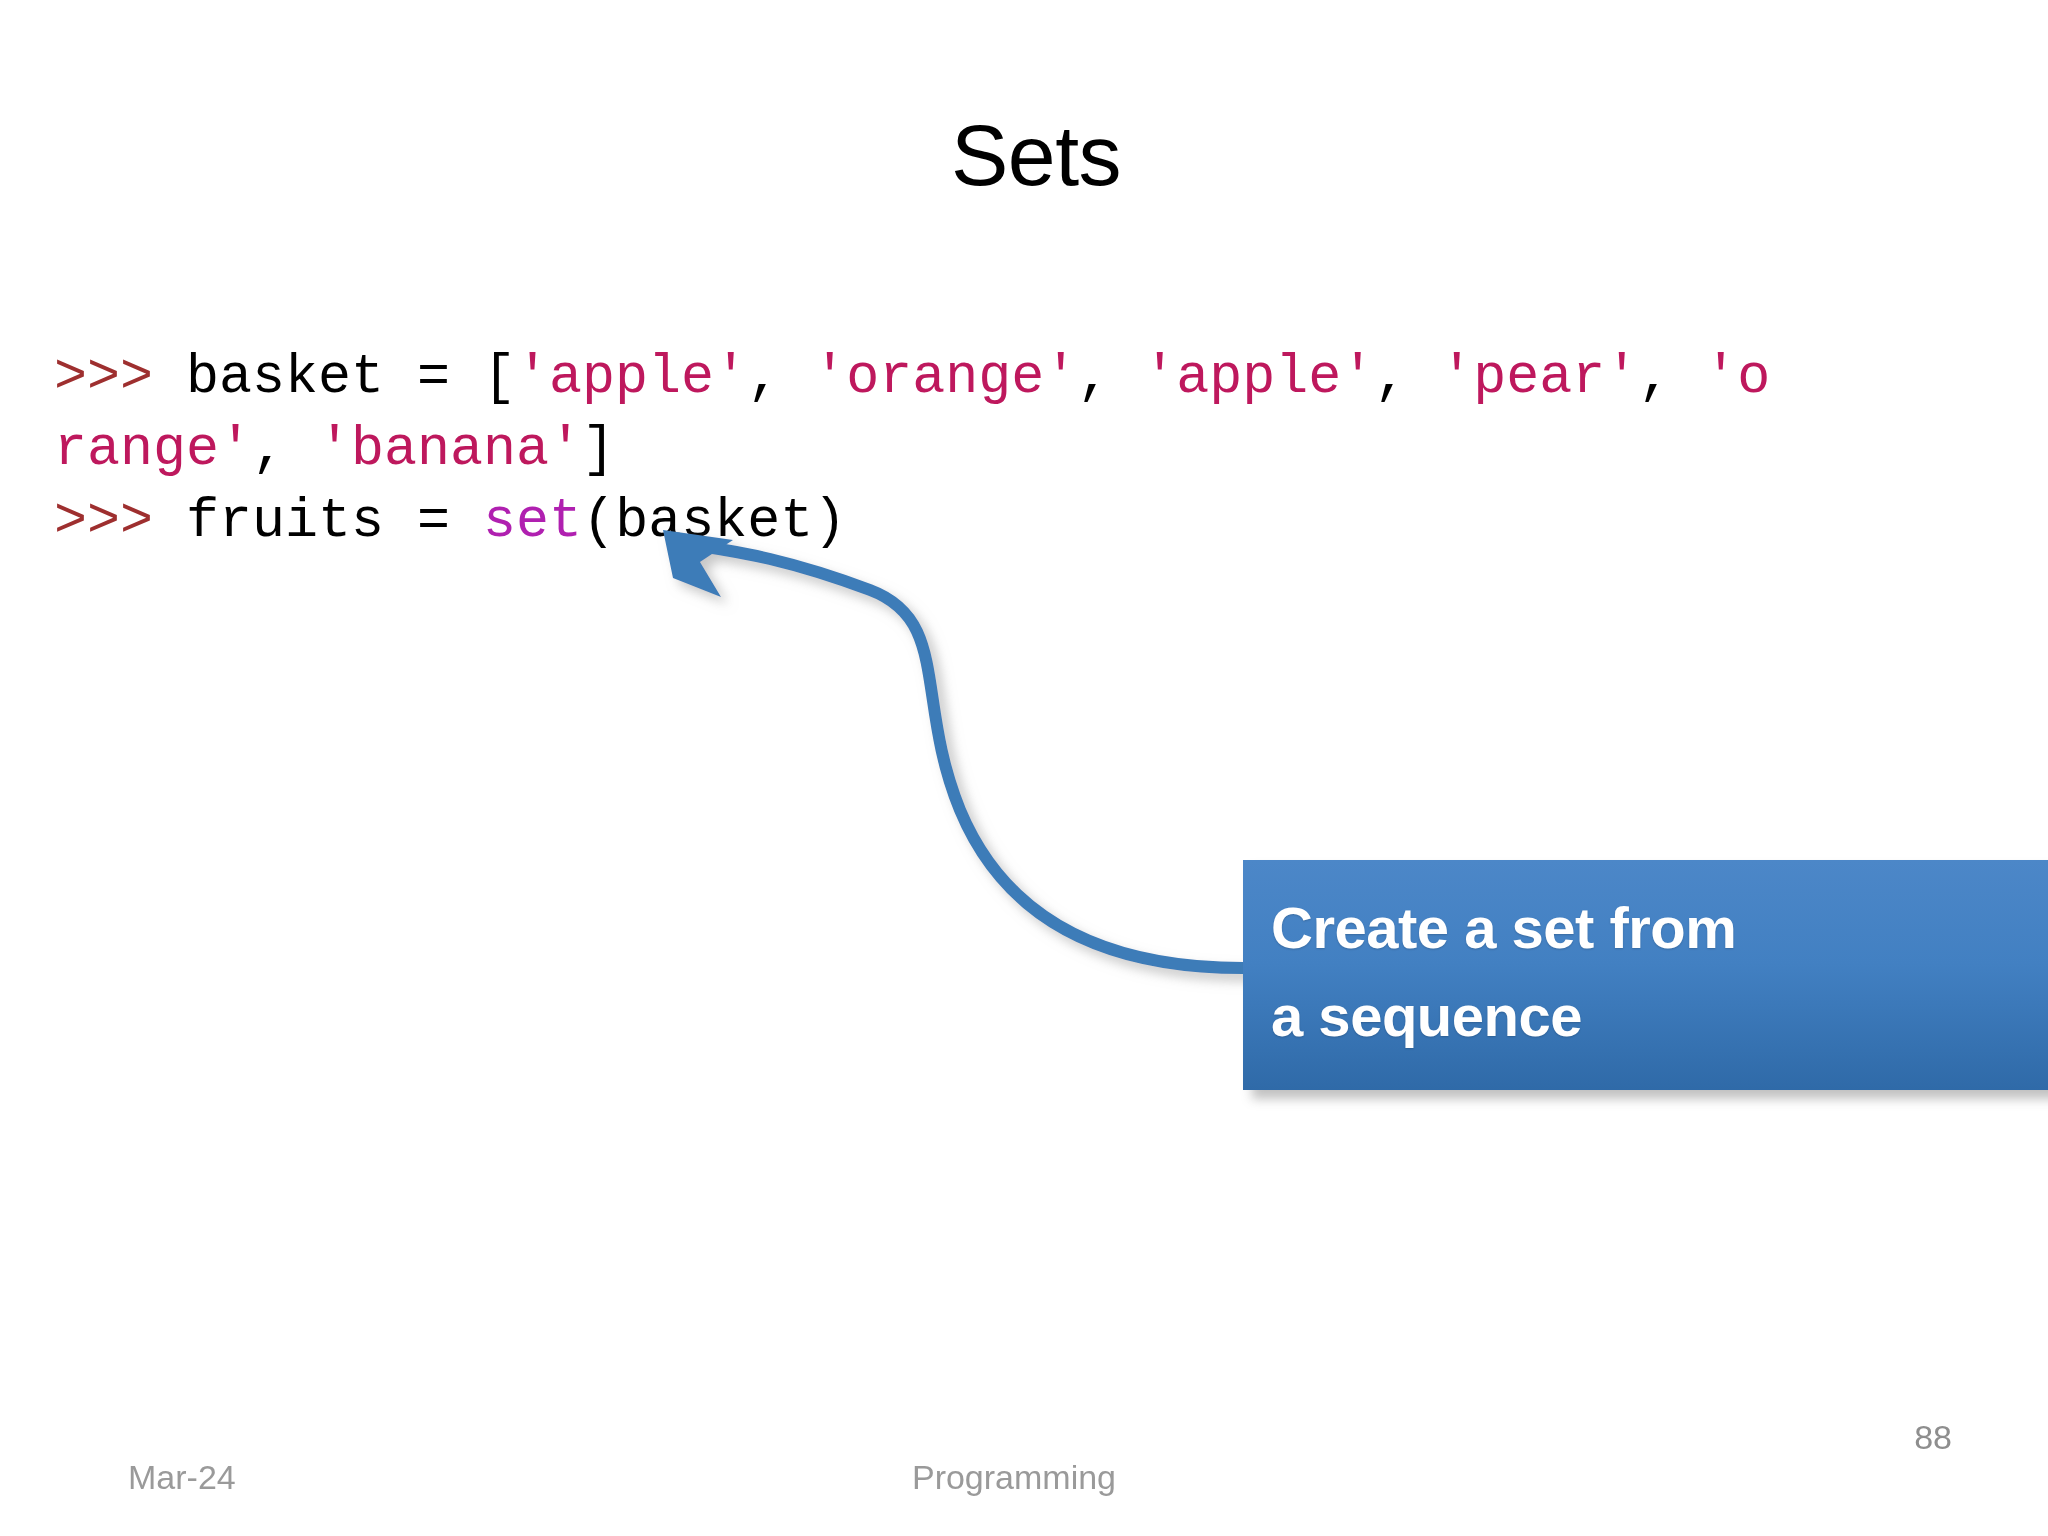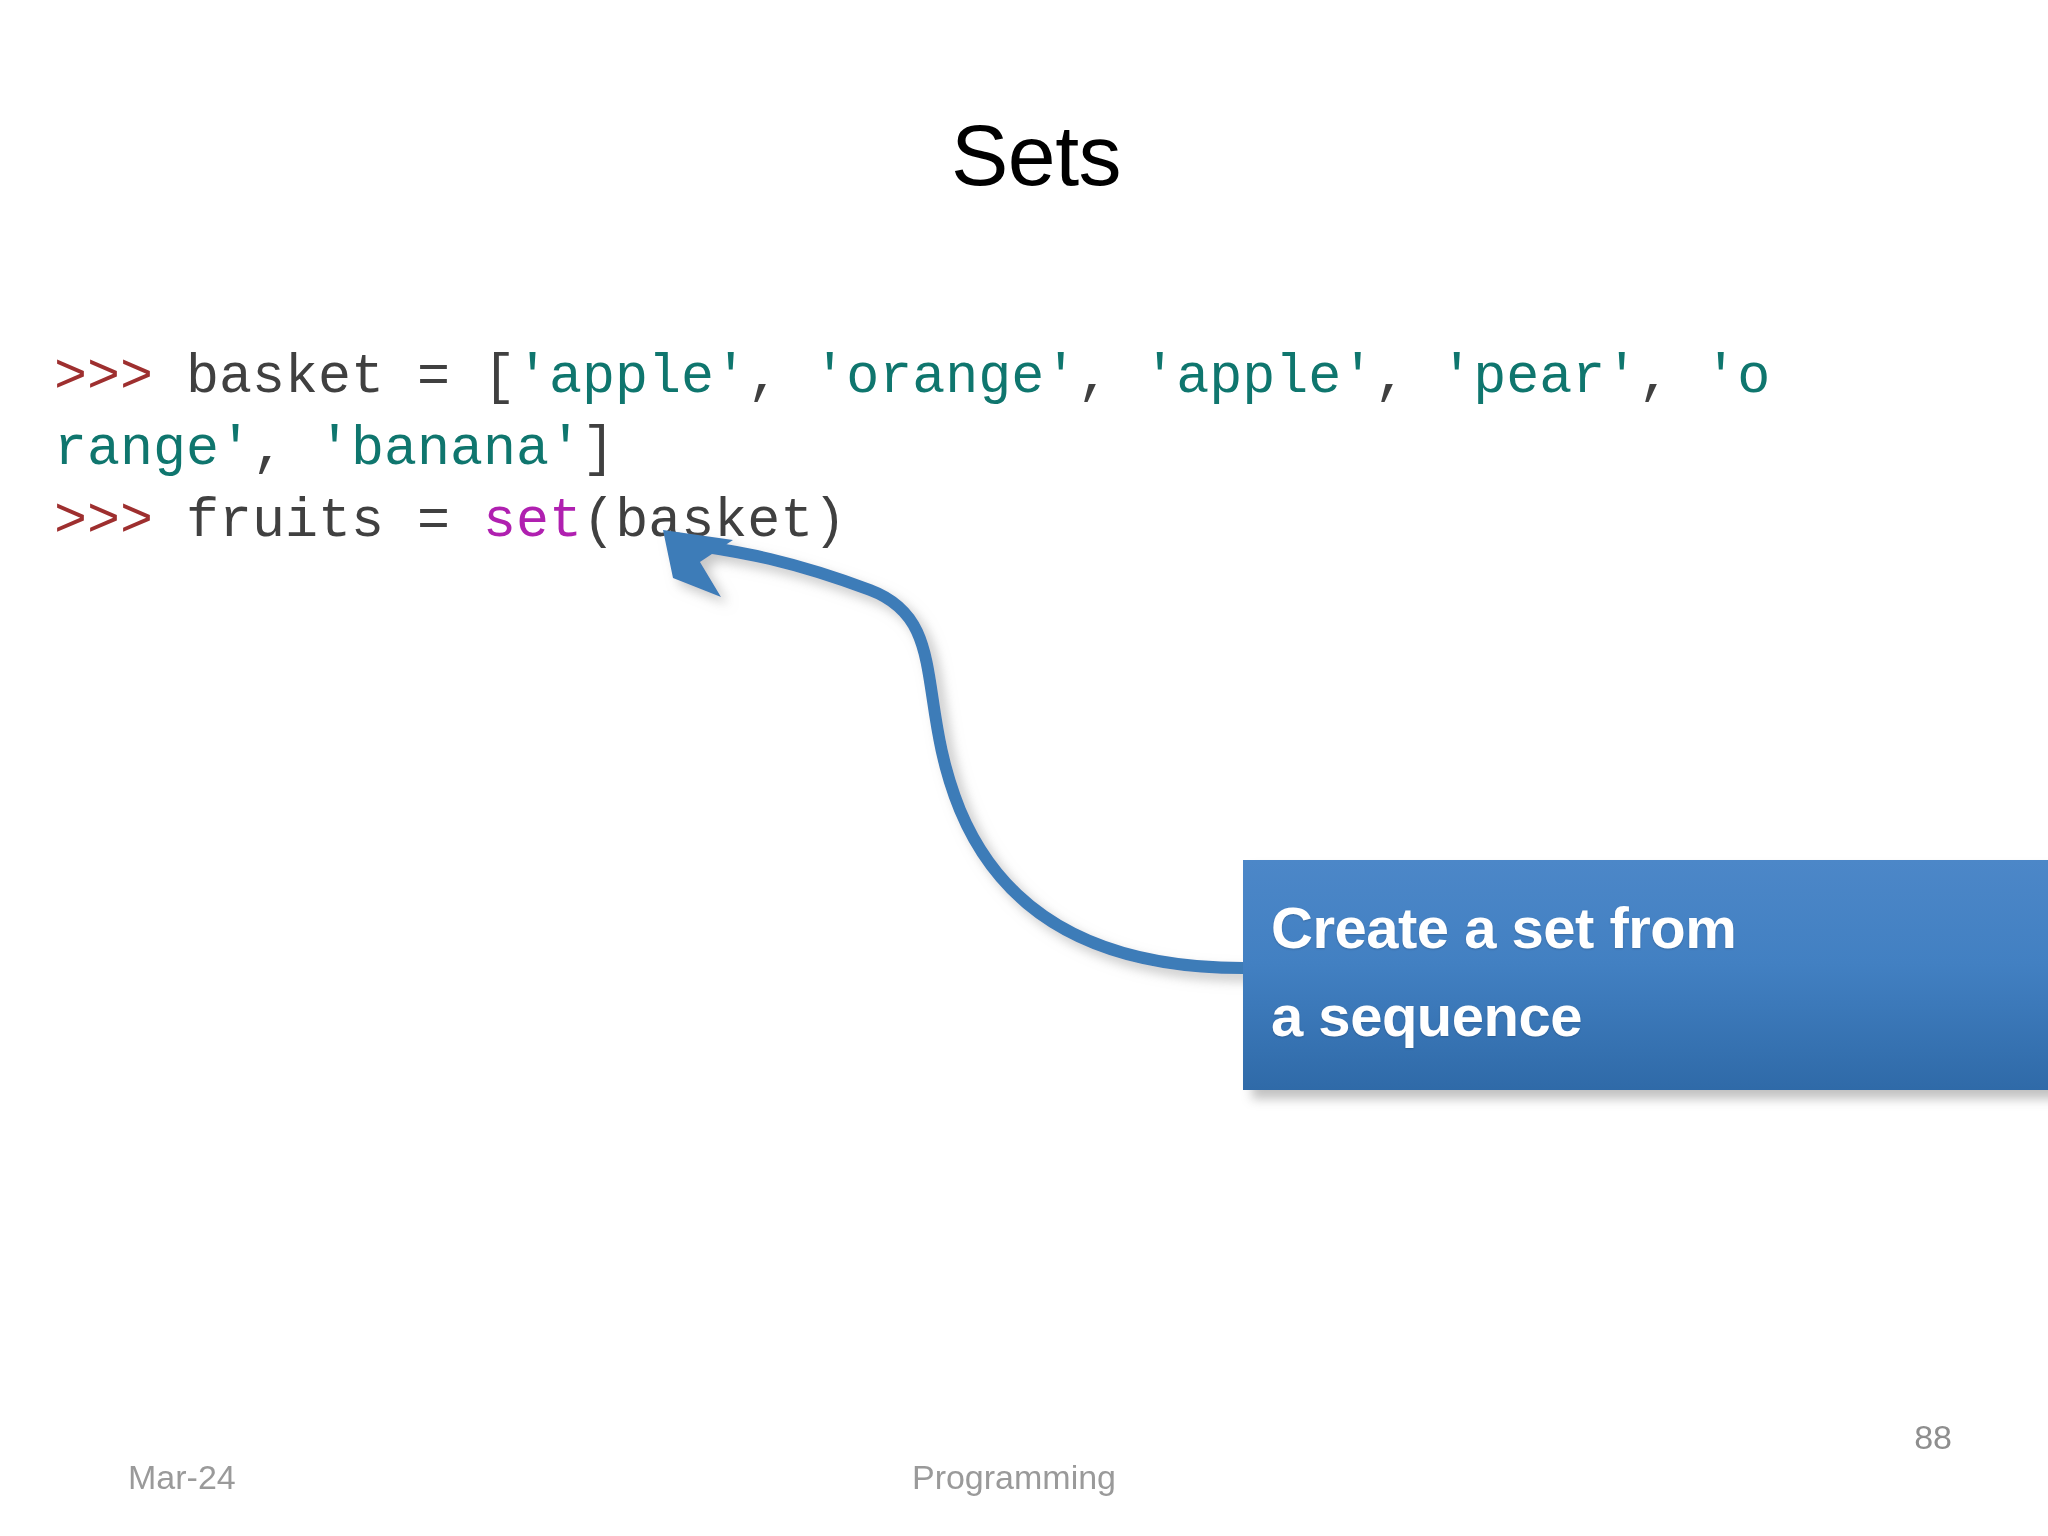--- a/index.html
+++ b/index.html
@@ -42,22 +42,22 @@
     width: 2010px;
     font-family: "Liberation Mono", "DejaVu Sans Mono", monospace;
     font-size: 55px;
     line-height: 72px;
     white-space: pre;
     color: #000000;
     letter-spacing: 0px;
   }
   .code-line { display: block; height: 72px; }
   .tok-prompt { color: #9e2f2f; }
-  .tok-plain  { color: #404040; }
-  .tok-string { color: #0f766e; margin-top: 32px; }
+  .tok-plain  { color: #000000; }
+  .tok-string { color: #be185d; margin-top: 32px; }
   .tok-builtin{ color: #b020b0; }
 
   
   #callout-arrow {
     position: absolute;
     left: 0;
     top: 0;
     width: 2048px;
     height: 1536px;
     pointer-events: none;

